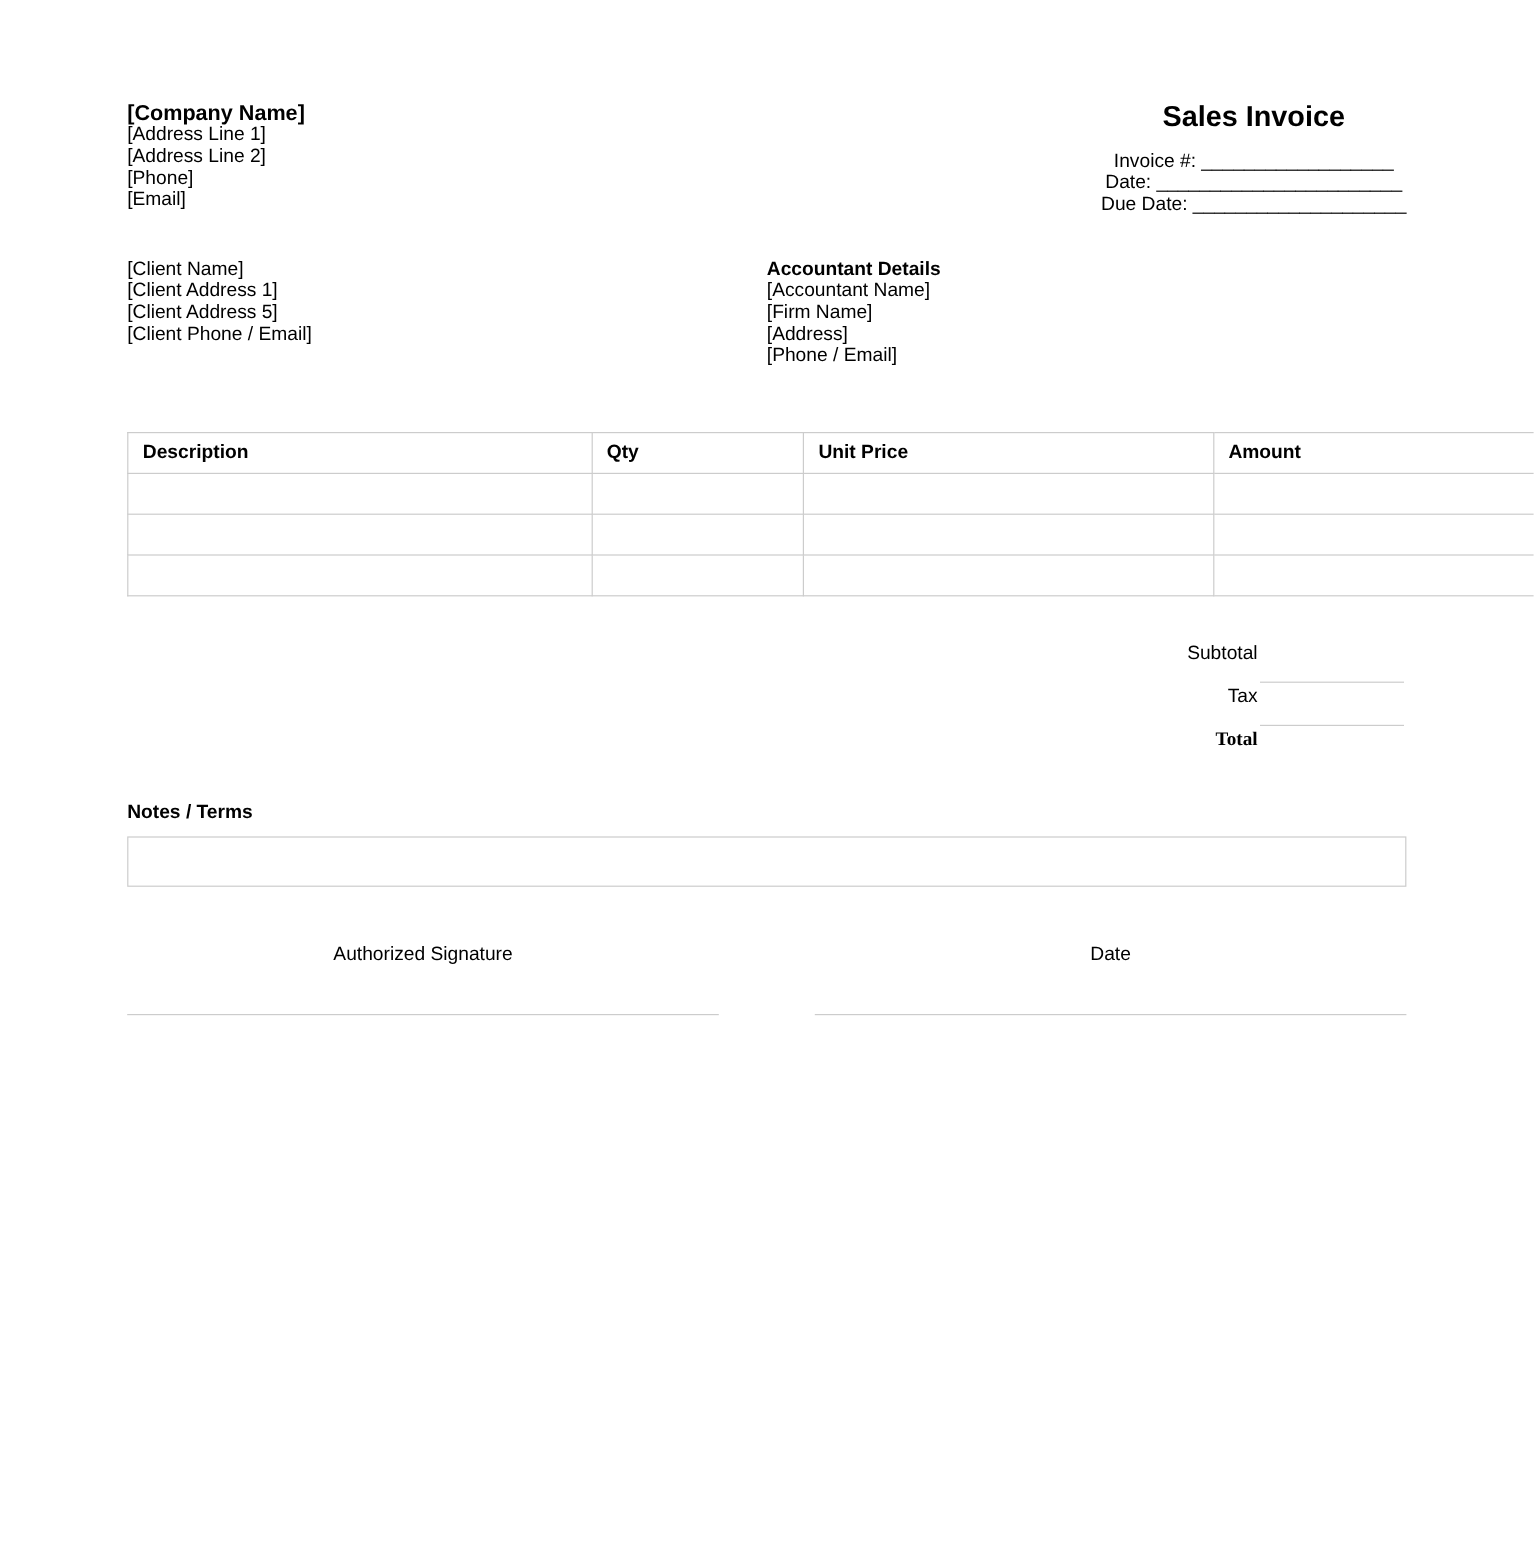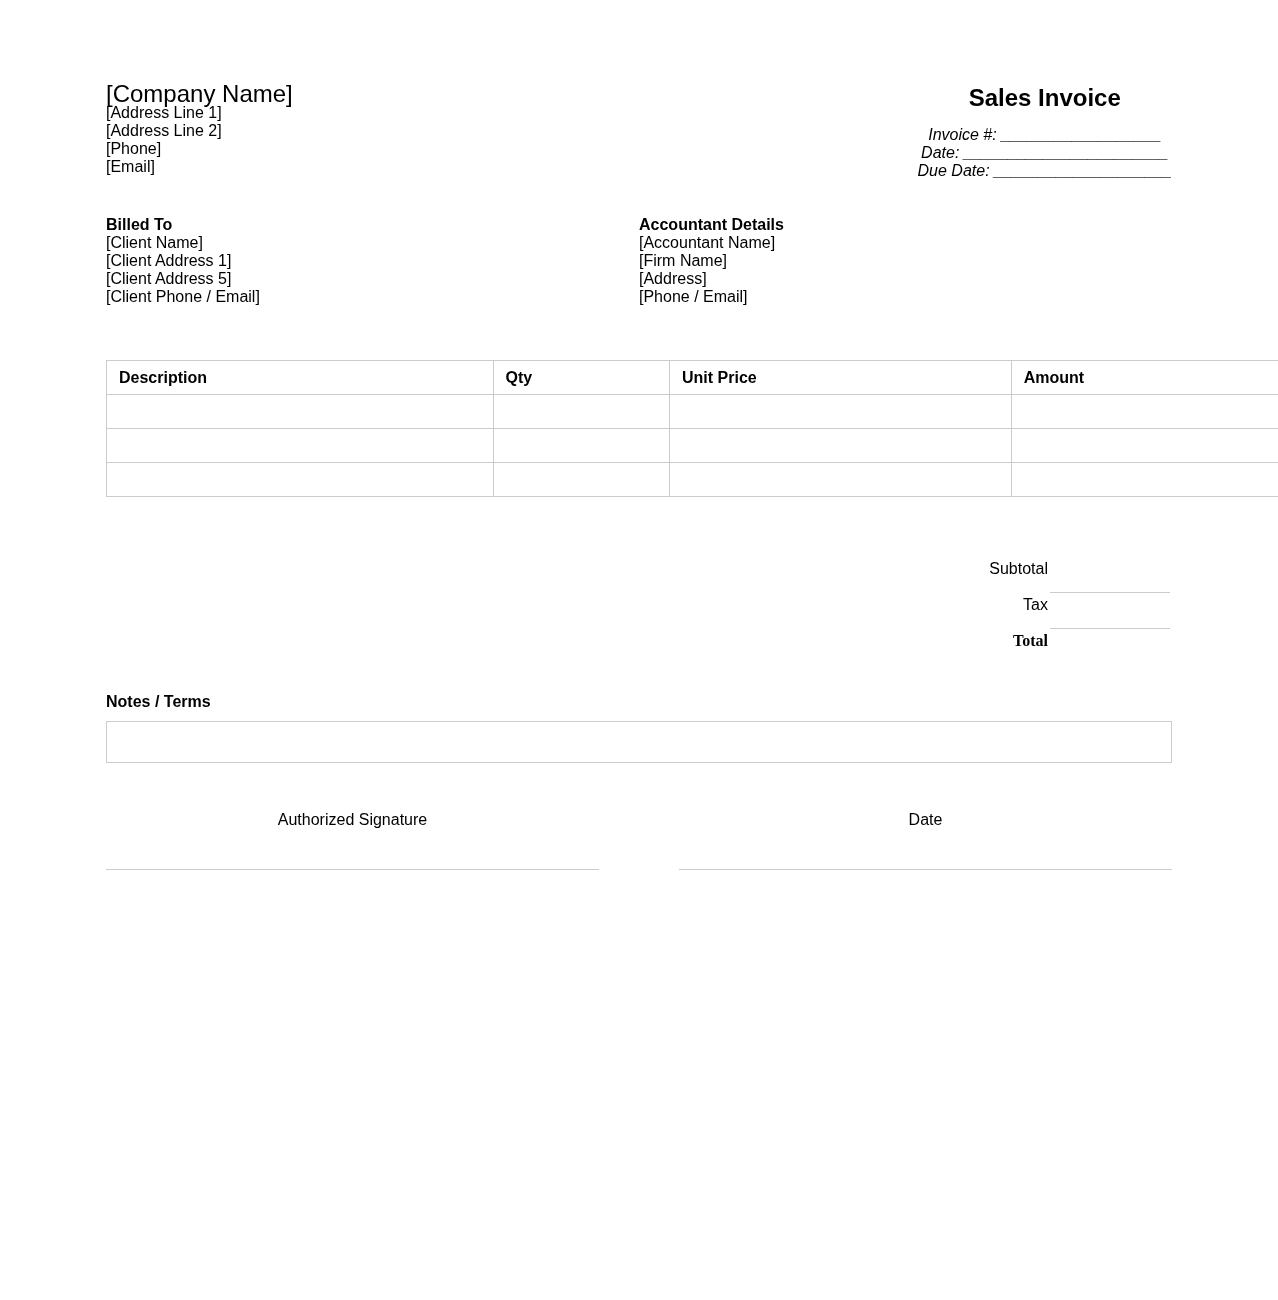--- a/index.html
+++ b/index.html
@@ -4,39 +4,39 @@
 <style>
   html, body { margin: 0; padding: 0; background: #ffffff; }
   body {
     width: 1278px; height: 1300px;
     font-family: "Liberation Sans", sans-serif;
     font-size: 16px; color: #000;
     position: relative;
   }
   .page { position: absolute; left: 106px; top: 84px; width: 1066px; }
   .header { display: flex; justify-content: space-between; }
-  .company .name { font-weight: normal; font-size: 24px; line-height: 20px; }
+  .company .name { font-weight: bold; font-size: 18px; line-height: 20px; }
   .company .line { line-height: 18px; }
   .invoice-meta { text-align: center; }
   .invoice-title { font-weight: bold; font-size: 24px; line-height: 28px; margin-top: 0px; }
   .meta-lines { margin-top: 14px; }
-  .meta-line { line-height: 18px; white-space: pre; font-style: italic; }
+  .meta-line { line-height: 18px; white-space: pre; }
   .parties { display: flex; margin-top: 36px; }
   .party { width: 553px; }
   .party .heading { font-weight: bold; line-height: 18px; }
   .party .line { line-height: 18px; }
   table.items {
     margin-top: 54px; width: 1199px; border-collapse: collapse;
   }
   table.items th, table.items td {
     border: 1px solid #cccccc; height: 34px; padding: 0 12px; text-align: left;
     box-sizing: border-box;
   }
   table.items th { font-weight: bold; }
-  .totals { margin-top: 60px; display: flex; flex-direction: column; align-items: flex-end; }
+  .totals { margin-top: 36px; display: flex; flex-direction: column; align-items: flex-end; }
   .total-row { display: flex; align-items: flex-start; }
   .total-label { width: 200px; text-align: right; line-height: 24px; padding-right: 2px; }
   .total-value { width: 120px; height: 36px; border-bottom: 1px solid #cccccc; box-sizing: border-box; margin-right: 2px; }
   .total-row.last .total-value { border-bottom: none; }
   .total-row.last .total-label { font-weight: bold; font-family: Liberation Serif, serif; }
   .notes-heading { font-weight: bold; margin-top: 28px; line-height: 18px; }
   .notes-box { margin-top: 10px; width: 1066px; height: 42px; border: 1px solid #cccccc; box-sizing: border-box; }
   .signatures { display: flex; justify-content: space-between; margin-top: 48px; }
   .sig { width: 493px; text-align: center; }
   .sig .label { line-height: 18px; }
@@ -60,21 +60,20 @@
       <div class="meta-lines">
         <div class="meta-line"><span>Invoice #:</span> <span>__________________</span></div>
         <div class="meta-line"><span>Date:</span> <span>_______________________</span></div>
         <div class="meta-line"><span>Due Date:</span> <span>____________________</span></div>
       </div>
     </div>
   </div>
 
   <div class="parties">
     <div class="party">
-      <div class="heading">Billed To</div>
       <div class="line">[Client Name]</div>
       <div class="line">[Client Address 1]</div>
       <div class="line">[Client Address 5]</div>
       <div class="line">[Client Phone / Email]</div>
     </div>
     <div class="party">
       <div class="heading">Accountant Details</div>
       <div class="line">[Accountant Name]</div>
       <div class="line">[Firm Name]</div>
       <div class="line">[Address]</div>

